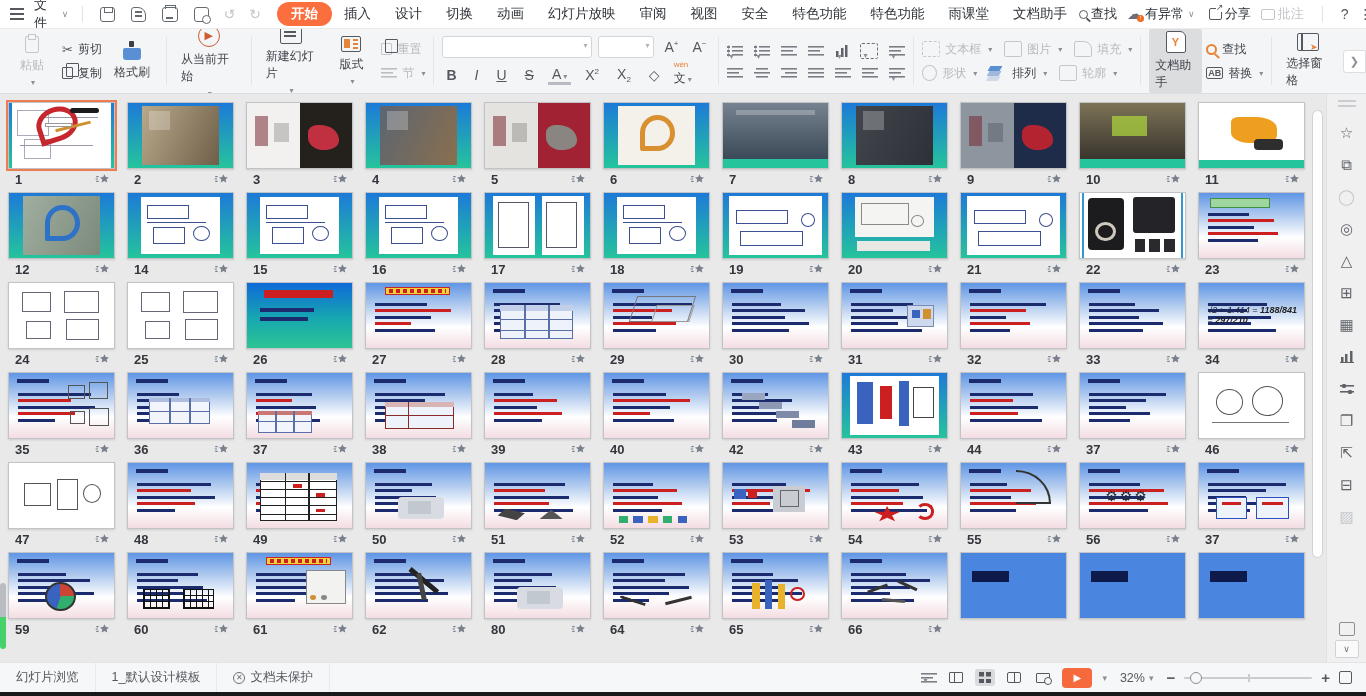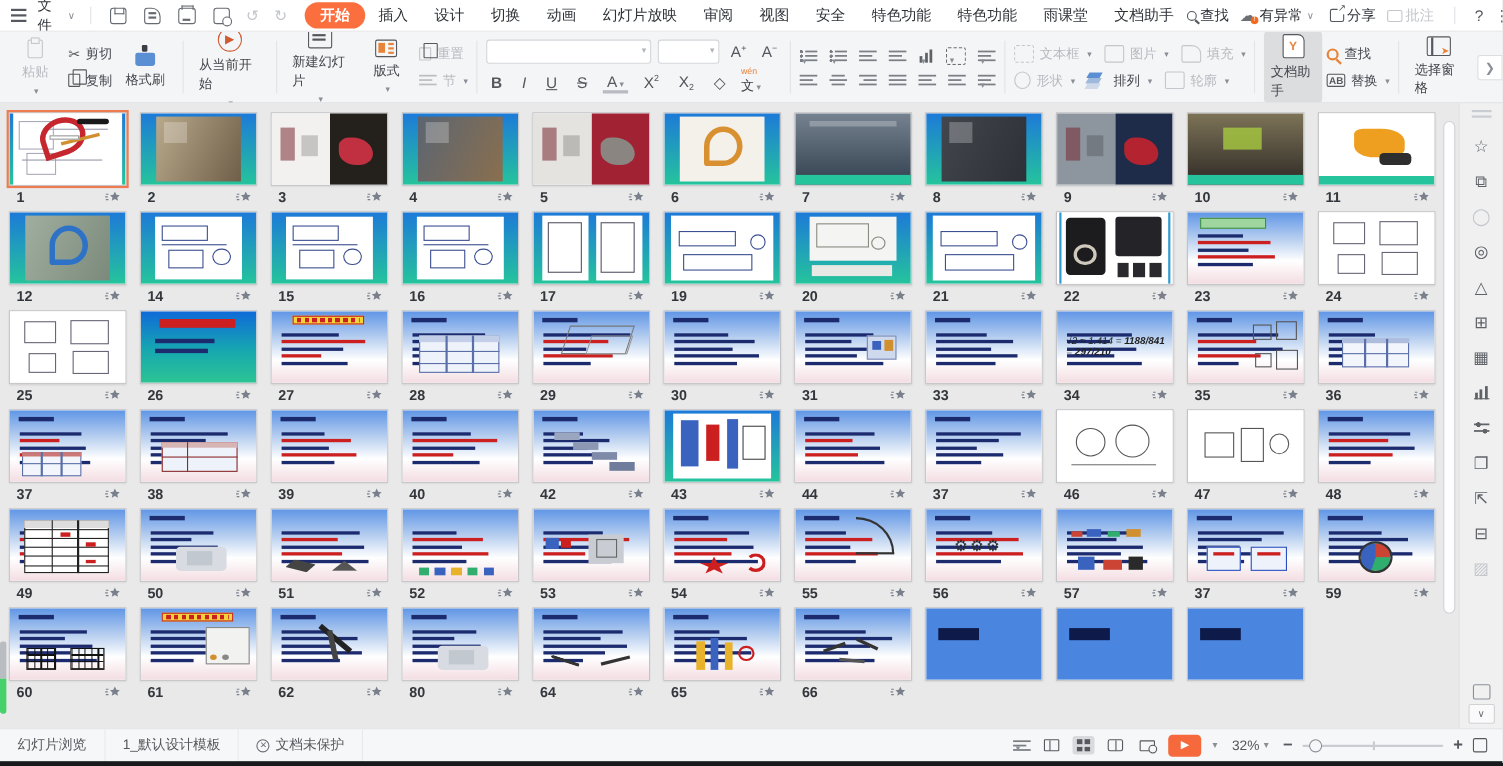--- a/index.html
+++ b/index.html
@@ -664,20 +664,39 @@
               <svg width="16" height="13" viewBox="0 0 16 13">
                 <path d="M9.4 1.2 L10.8 4.1 L13.9 4.4 L11.6 6.5 L12.3 9.6 L9.4 8 L6.6 9.6 L7.3 6.5 L5 4.4 L8.1 4.1 Z" fill="#79808c"></path>
                 <path d="M1.2 3.6 h2.4 M0.6 6 h2.4 M1.2 8.4 h2.4" stroke="#79808c" stroke-width="1.1"></path>
               </svg>
             </span>
           </div>
         </div>
         <div class="cell">
           <div class="thumb">
             <i style="left:0%;top:0%;width:100%;height:100%;background:linear-gradient(180deg,#1d7ad8 0%,#25c49c 100%);"></i>
+            <i style="left:12%;top:6%;width:76%;height:88%;background:#fff;"></i>
+            <i style="left:18%;top:18%;width:40%;height:22%;border:1px solid #3b4f91;"></i>
+            <i style="left:24%;top:52%;width:30%;height:26%;border:1px solid #3b4f91;"></i>
+            <i style="left:62%;top:50%;width:16%;height:24%;border:1px solid #3b4f91;border-radius:50%;"></i>
+            <i style="left:18%;top:44%;width:56%;height:1.4%;background:#3b4f91;"></i>
+          </div>
+          <div class="caption">
+            <span class="snum">18</span>
+            <span class="star">
+              <svg width="16" height="13" viewBox="0 0 16 13">
+                <path d="M9.4 1.2 L10.8 4.1 L13.9 4.4 L11.6 6.5 L12.3 9.6 L9.4 8 L6.6 9.6 L7.3 6.5 L5 4.4 L8.1 4.1 Z" fill="#79808c"></path>
+                <path d="M1.2 3.6 h2.4 M0.6 6 h2.4 M1.2 8.4 h2.4" stroke="#79808c" stroke-width="1.1"></path>
+              </svg>
+            </span>
+          </div>
+        </div>
+        <div class="cell">
+          <div class="thumb">
+            <i style="left:0%;top:0%;width:100%;height:100%;background:linear-gradient(180deg,#1d7ad8 0%,#25c49c 100%);"></i>
             <i style="left:6%;top:5%;width:88%;height:90%;background:#fff;"></i>
             <i style="left:12%;top:26%;width:50%;height:22%;border:1px solid #3b4f91;"></i>
             <i style="left:16%;top:58%;width:60%;height:24%;border:1px solid #3b4f91;"></i>
             <i style="left:74%;top:30%;width:14%;height:22%;border:1px solid #3b4f91;border-radius:50%;"></i>
           </div>
           <div class="caption">
             <span class="snum">19</span>
             <span class="star">
               <svg width="16" height="13" viewBox="0 0 16 13">
                 <path d="M9.4 1.2 L10.8 4.1 L13.9 4.4 L11.6 6.5 L12.3 9.6 L9.4 8 L6.6 9.6 L7.3 6.5 L5 4.4 L8.1 4.1 Z" fill="#79808c"></path>
@@ -914,20 +933,40 @@
             <i style="left:9%;top:40%;width:40%;height:5%;background:#1c2a6e;"></i>
             <i style="left:9%;top:50%;width:63%;height:5%;background:#1c2a6e;"></i>
             <i style="left:9%;top:60%;width:44%;height:5%;background:#1c2a6e;"></i>
             <i style="left:9%;top:70%;width:67%;height:5%;background:#1c2a6e;"></i>
             <i style="left:62%;top:34%;width:26%;height:34%;background:#cfd9ee;border:1px solid #7b8ab3;"></i>
             <i style="left:67%;top:42%;width:7%;height:12%;background:#3a63c0;"></i>
             <i style="left:77%;top:40%;width:8%;height:16%;background:#d0902f;"></i>
           </div>
           <div class="caption">
             <span class="snum">31</span>
+            <span class="star">
+              <svg width="16" height="13" viewBox="0 0 16 13">
+                <path d="M9.4 1.2 L10.8 4.1 L13.9 4.4 L11.6 6.5 L12.3 9.6 L9.4 8 L6.6 9.6 L7.3 6.5 L5 4.4 L8.1 4.1 Z" fill="#79808c"></path>
+                <path d="M1.2 3.6 h2.4 M0.6 6 h2.4 M1.2 8.4 h2.4" stroke="#79808c" stroke-width="1.1"></path>
+              </svg>
+            </span>
+          </div>
+        </div>
+        <div class="cell">
+          <div class="thumb">
+            <i style="left:0%;top:0%;width:100%;height:100%;background:linear-gradient(180deg,#6096e6 0%,#b9d0f0 38%,#ffffff 68%,#f3dde2 100%);"></i>
+            <i style="left:8%;top:9%;width:30%;height:6%;background:#1c2a6e;"></i>
+            <i style="left:9%;top:30%;width:72%;height:5%;background:#1c2a6e;"></i>
+            <i style="left:9%;top:40%;width:53%;height:5%;background:#cc1f1f;"></i>
+            <i style="left:9%;top:50%;width:34%;height:5%;background:#1c2a6e;"></i>
+            <i style="left:9%;top:60%;width:57%;height:5%;background:#cc1f1f;"></i>
+            <i style="left:9%;top:70%;width:38%;height:5%;background:#1c2a6e;"></i>
+          </div>
+          <div class="caption">
+            <span class="snum">32</span>
             <span class="star">
               <svg width="16" height="13" viewBox="0 0 16 13">
                 <path d="M9.4 1.2 L10.8 4.1 L13.9 4.4 L11.6 6.5 L12.3 9.6 L9.4 8 L6.6 9.6 L7.3 6.5 L5 4.4 L8.1 4.1 Z" fill="#79808c"></path>
                 <path d="M1.2 3.6 h2.4 M0.6 6 h2.4 M1.2 8.4 h2.4" stroke="#79808c" stroke-width="1.1"></path>
               </svg>
             </span>
           </div>
         </div>
         <div class="cell">
           <div class="thumb">
@@ -1415,46 +1454,20 @@
             <i style="left:8%;top:9%;width:30%;height:6%;background:#1c2a6e;"></i>
             <i style="left:9%;top:30%;width:48%;height:5%;background:#1c2a6e;"></i>
             <i style="left:9%;top:40%;width:71%;height:5%;background:#cc1f1f;"></i>
             <i style="left:9%;top:50%;width:52%;height:5%;background:#1c2a6e;"></i>
             <i style="left:9%;top:60%;width:75%;height:5%;background:#cc1f1f;"></i>
             <i style="left:9%;top:70%;width:56%;height:5%;background:#1c2a6e;"></i>
             <i style="left:24%;top:38%;font-size:14px;color:#2a2a2a;letter-spacing:2px;">⚙⚙⚙</i>
           </div>
           <div class="caption">
             <span class="snum">56</span>
-            <span class="star">
-              <svg width="16" height="13" viewBox="0 0 16 13">
-                <path d="M9.4 1.2 L10.8 4.1 L13.9 4.4 L11.6 6.5 L12.3 9.6 L9.4 8 L6.6 9.6 L7.3 6.5 L5 4.4 L8.1 4.1 Z" fill="#79808c"></path>
-                <path d="M1.2 3.6 h2.4 M0.6 6 h2.4 M1.2 8.4 h2.4" stroke="#79808c" stroke-width="1.1"></path>
-              </svg>
-            </span>
-          </div>
-        </div>
-        <div class="cell">
-          <div class="thumb">
-            <i style="left:0%;top:0%;width:100%;height:100%;background:linear-gradient(180deg,#6096e6 0%,#b9d0f0 38%,#ffffff 68%,#f3dde2 100%);"></i>
-            <i style="left:9%;top:30%;width:61%;height:5%;background:#1c2a6e;"></i>
-            <i style="left:9%;top:40%;width:42%;height:5%;background:#1c2a6e;"></i>
-            <i style="left:9%;top:50%;width:65%;height:5%;background:#1c2a6e;"></i>
-            <i style="left:9%;top:60%;width:46%;height:5%;background:#1c2a6e;"></i>
-            <i style="left:9%;top:70%;width:69%;height:5%;background:#1c2a6e;"></i>
-            <i style="left:12%;top:30%;width:10%;height:8%;background:#c43;"></i>
-            <i style="left:26%;top:28%;width:12%;height:10%;background:#3a63c0;"></i>
-            <i style="left:44%;top:30%;width:10%;height:8%;background:#2fae6e;"></i>
-            <i style="left:60%;top:28%;width:12%;height:10%;background:#d0902f;"></i>
-            <i style="left:18%;top:66%;width:14%;height:18%;background:#3a63c0;"></i>
-            <i style="left:40%;top:70%;width:16%;height:14%;background:#c43;"></i>
-            <i style="left:62%;top:66%;width:12%;height:18%;background:#2a2a2a;"></i>
-          </div>
-          <div class="caption">
-            <span class="snum">57</span>
             <span class="star">
               <svg width="16" height="13" viewBox="0 0 16 13">
                 <path d="M9.4 1.2 L10.8 4.1 L13.9 4.4 L11.6 6.5 L12.3 9.6 L9.4 8 L6.6 9.6 L7.3 6.5 L5 4.4 L8.1 4.1 Z" fill="#79808c"></path>
                 <path d="M1.2 3.6 h2.4 M0.6 6 h2.4 M1.2 8.4 h2.4" stroke="#79808c" stroke-width="1.1"></path>
               </svg>
             </span>
           </div>
         </div>
         <div class="cell">
           <div class="thumb">

